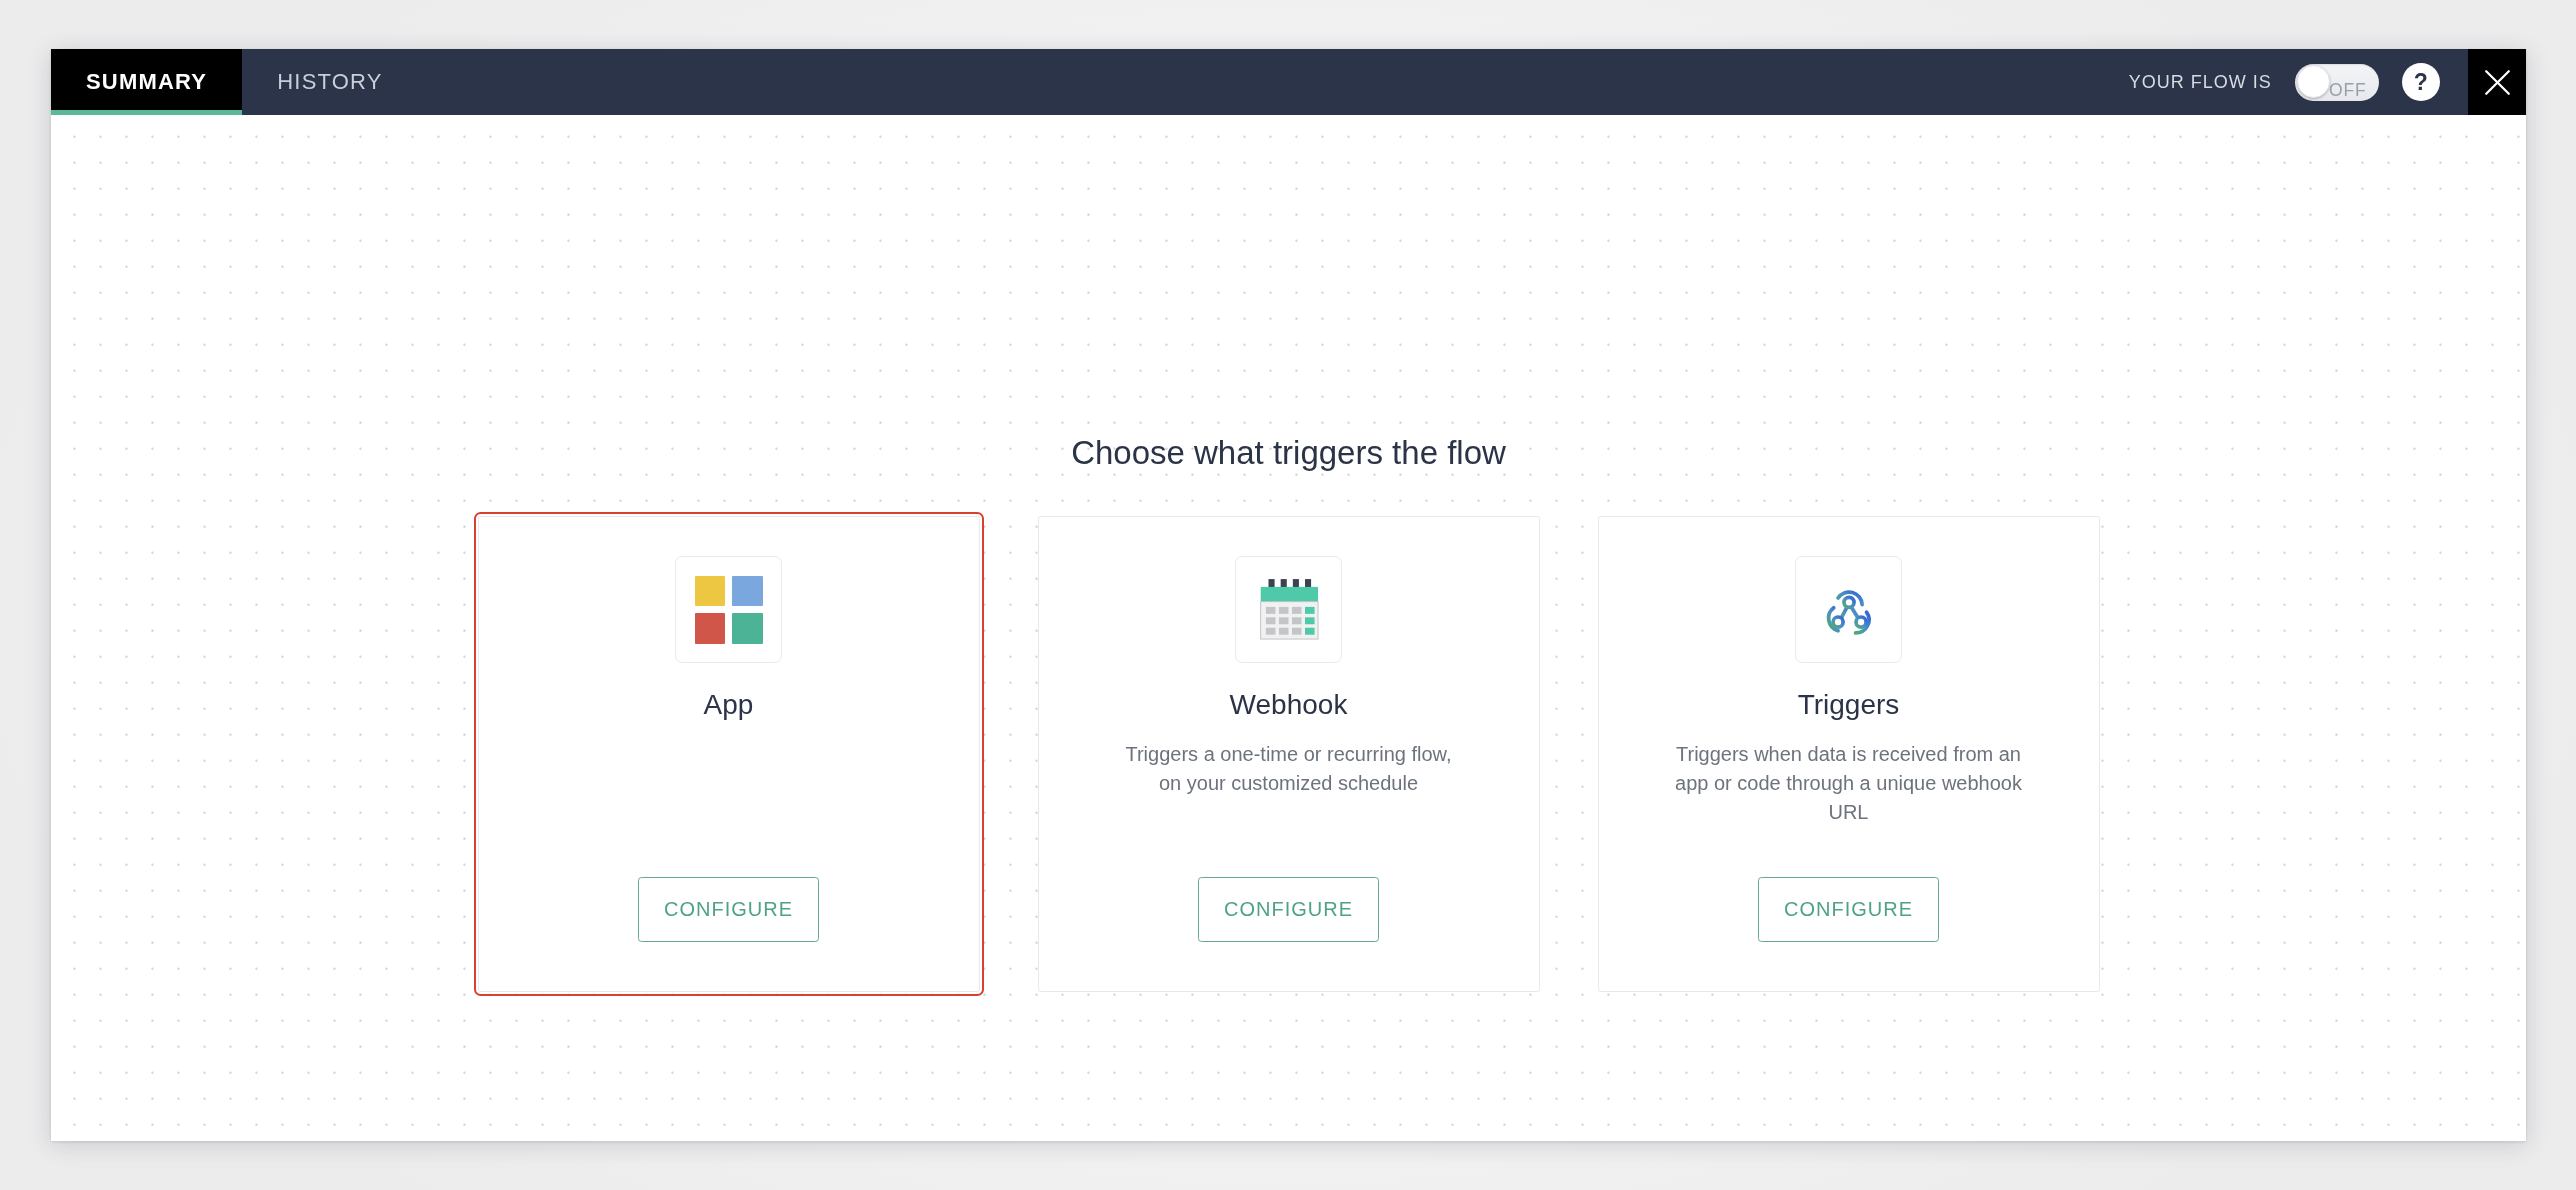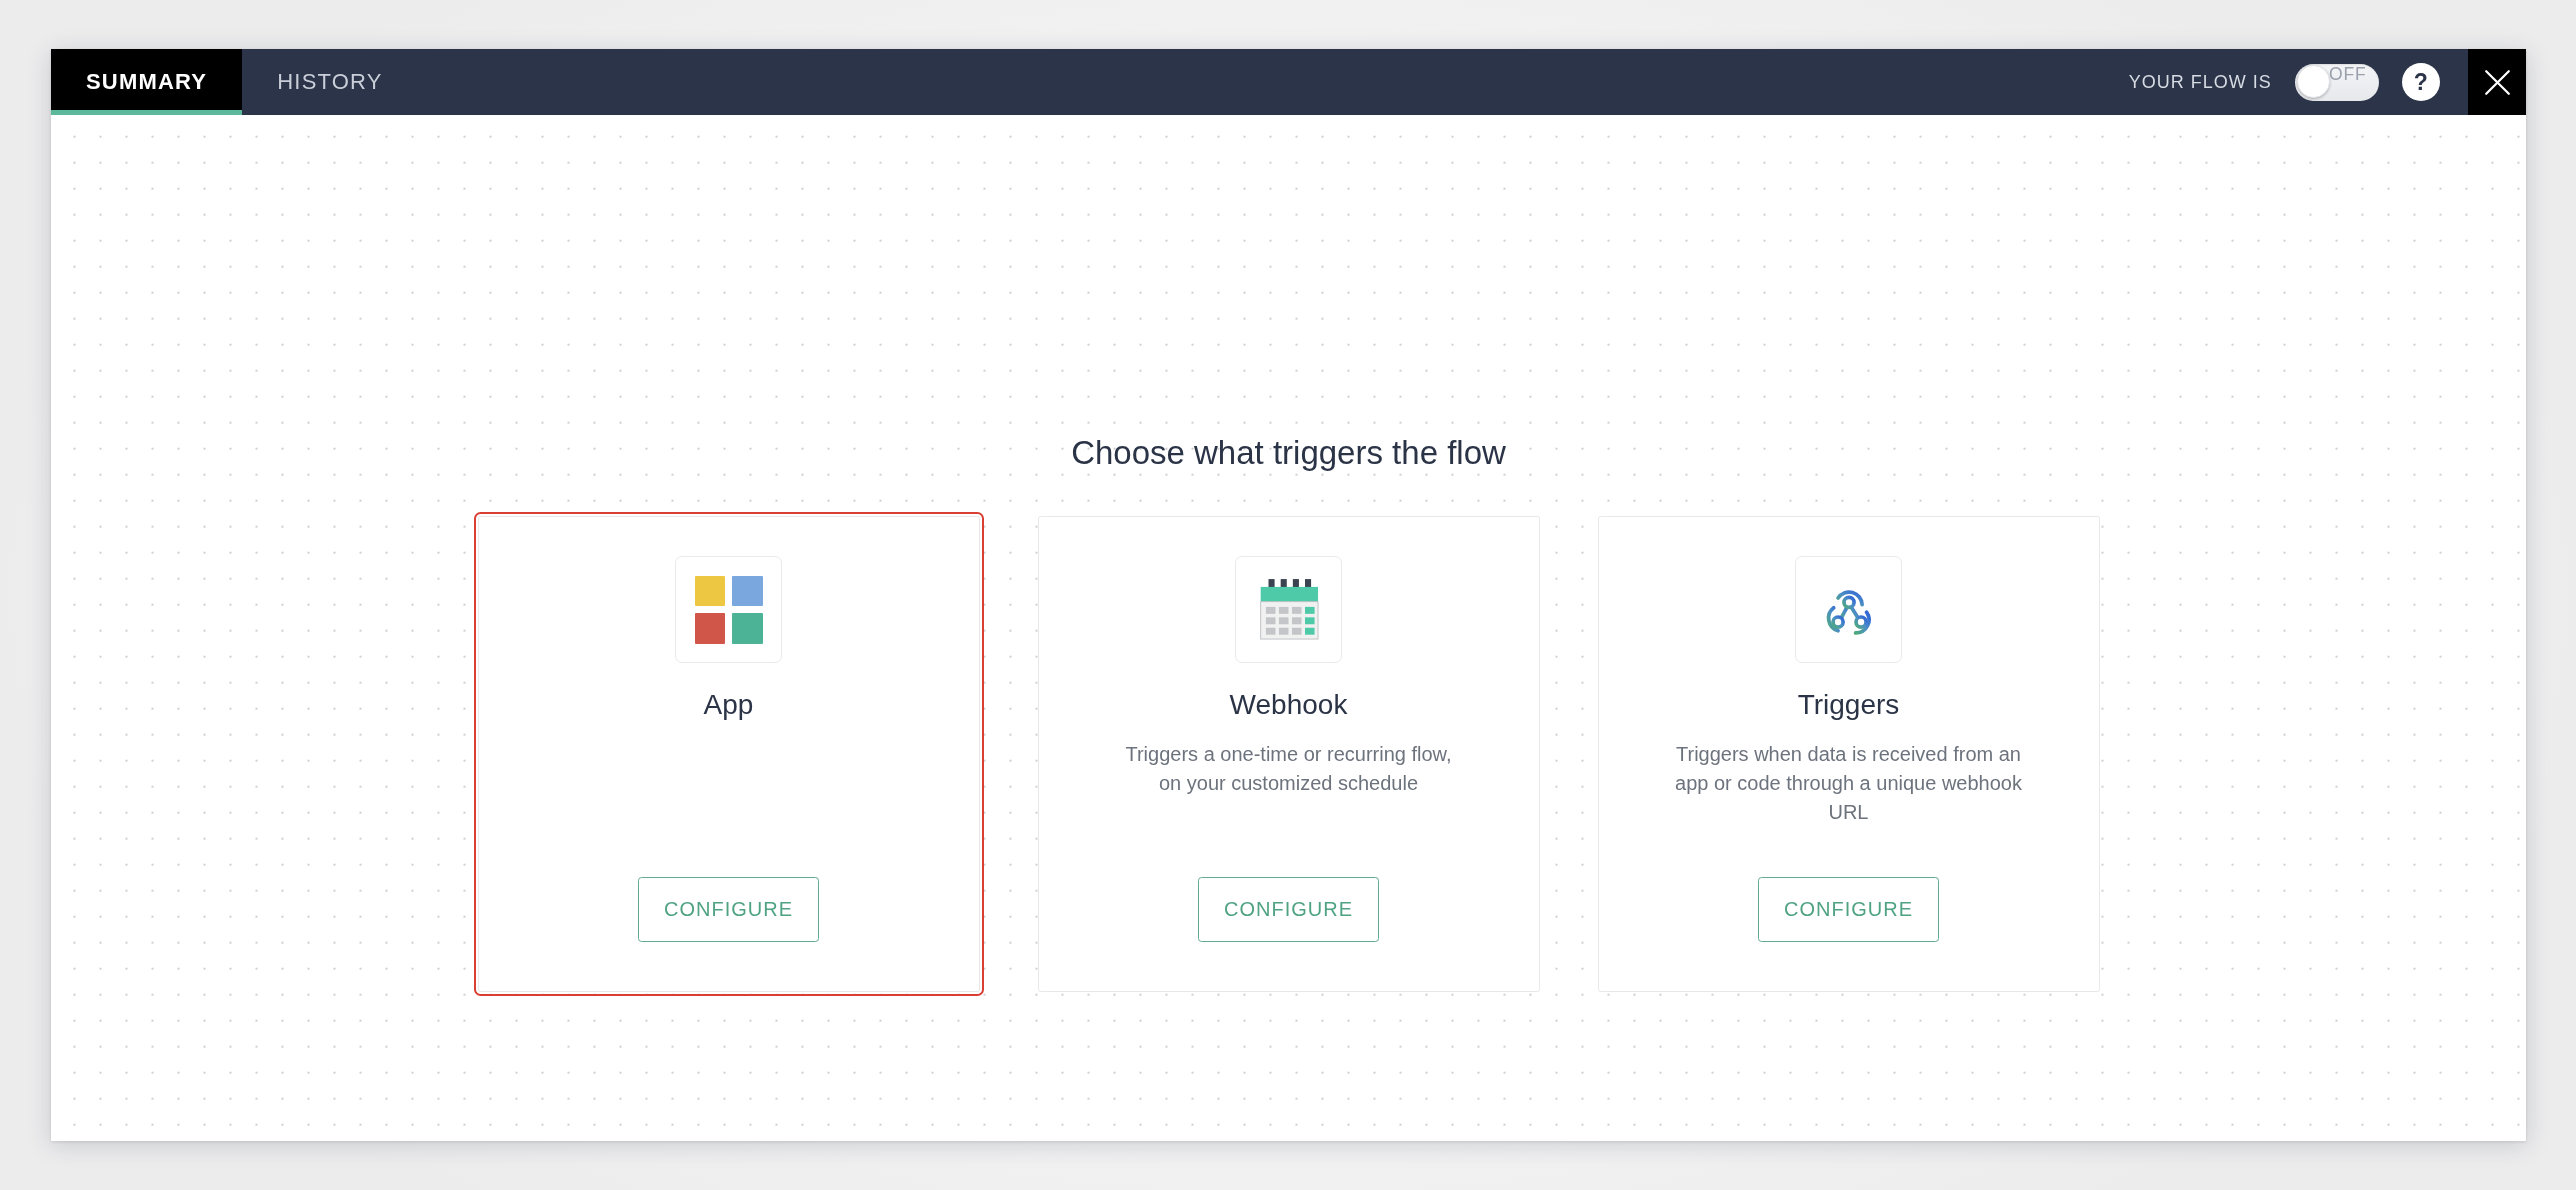--- a/index.html
+++ b/index.html
@@ -88,21 +88,21 @@
   
   .toggle {
     position: relative;
     width: 84px;
     height: 37px;
     border-radius: 18.4px;
     background: linear-gradient(#f4f5f7, #e6e8ec);
     box-shadow: inset 0 0.9px 1.7px rgba(0,0,0,.10);
     cursor: pointer;
     display: flex;
-    align-items: flex-start;
+    align-items: flex-end;
     justify-content: flex-end;
     padding-right: 12.2px;
   }
   .toggle .state-text {
     font-size: 17.5px;
     color: #9aa0ab;
     letter-spacing: 0.9px;
   }
   .toggle .knob {
     position: absolute;

